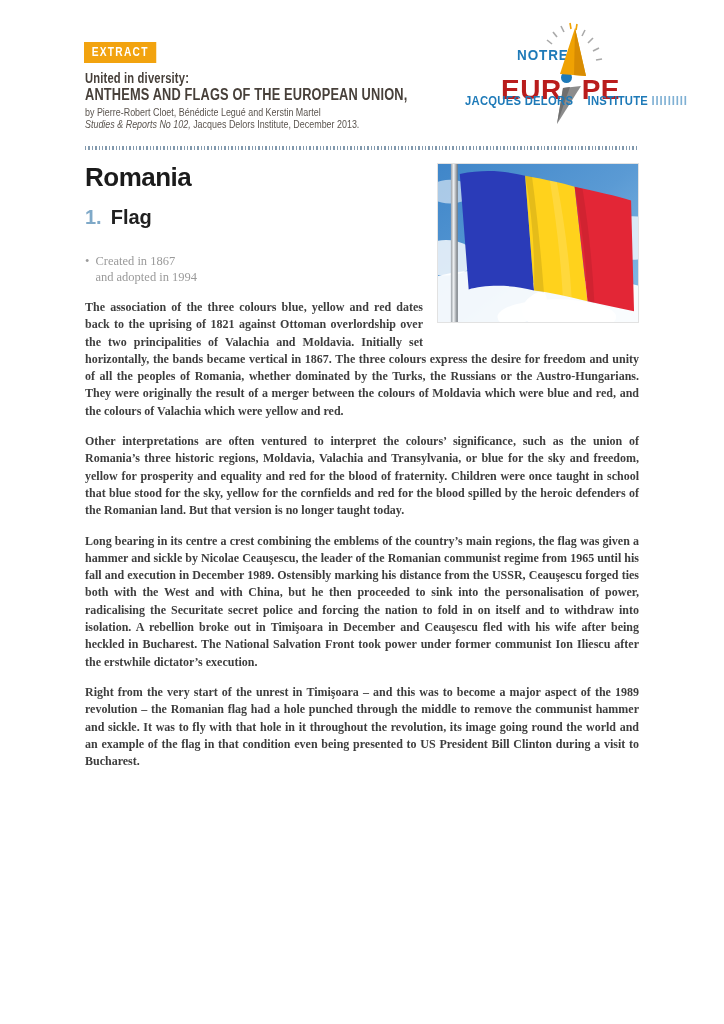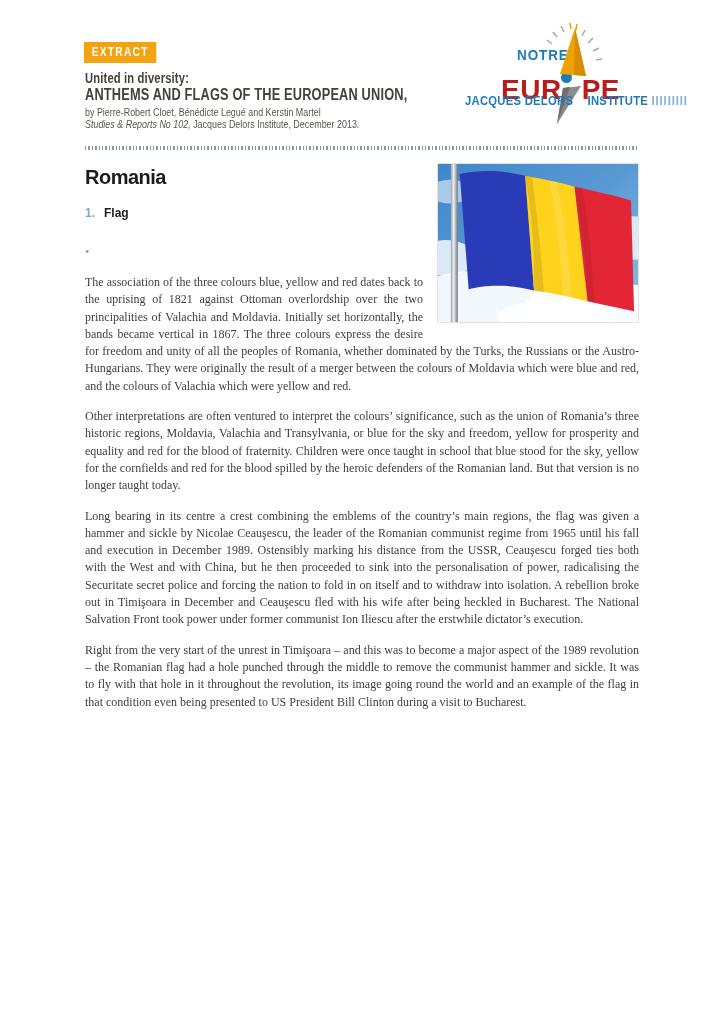--- a/index.html
+++ b/index.html
@@ -75,39 +75,39 @@
   }
 
   
   .article { position:absolute; left:85px; top:162px; width:554px; }
   .flag-photo {
     float:right; width:202px; height:160px;
     margin:1px 0 20px 14px;
     border:1px solid #e2e2e2;
   }
   .title {
-    font-size:20px; font-weight:bold; color:#1b1b1b; line-height:30px;
+    font-size:26px; font-weight:bold; color:#1b1b1b; line-height:30px;
     letter-spacing:-0.5px; white-space:nowrap;
   }
-  .section { margin-top:14px; font-size:12px; font-weight:bold; white-space:nowrap; }
+  .section { margin-top:14px; font-size:20px; font-weight:bold; white-space:nowrap; }
   .section .num { color:#7fa9c8; margin-right:9px; }
   .section .label { color:#202020; }
   .bullet {
     margin-top:24px; display:flex;
     font-family:"Liberation Serif", serif;
     font-size:12.5px; line-height:16px; color:#9a9a9a;
   }
   .bullet .dot { margin-right:6px; }
   .body-copy { margin-top:14px; }
   .body-copy p {
     font-family:"Liberation Serif", serif;
     font-size:12px; line-height:17.3px;
     text-align:justify; color:#3e3e3e;
     margin:0 0 13px 0;
-    hyphens:auto; -webkit-hyphens:auto;
+    hyphens:auto;font-weight:bold; -webkit-hyphens:auto;
   }
   .body-copy p:last-child { margin-bottom:0; }
 </style>
 </head>
 <body>
 
 <div class="badge">EXTRACT</div>
 
 <div class="h-line1 condensed">United in diversity:</div>
 <div class="h-line2 condensed">ANTHEMS AND FLAGS OF THE EUROPEAN UNION,</div>
@@ -181,20 +181,24 @@
   </svg>
 
   <div class="title">Romania</div>
 
   <div class="section">
     <span class="num">1.</span><span class="label">Flag</span>
   </div>
 
   <div class="bullet">
     <span class="dot">•</span>
+    <span>
+      <span>Created in 1867</span><br>
+      <span>and adopted in 1994</span>
+    </span>
   </div>
 
   <div class="body-copy">
     <p>The association of the three colours blue, yellow and red dates back to the uprising of 1821 against Ottoman overlordship over the two principalities of Valachia and Moldavia. Initially set horizontally, the bands became vertical in 1867. The three colours express the desire for freedom and unity of all the peoples of Romania, whether dominated by the Turks, the Russians or the Austro-Hungarians. They were originally the result of a merger between the colours of Moldavia which were blue and red, and the colours of Valachia which were yellow and red.</p>
     <p>Other interpretations are often ventured to interpret the colours’ significance, such as the union of Romania’s three historic regions, Moldavia, Valachia and Transylvania, or blue for the sky and freedom, yellow for prosperity and equality and red for the blood of fraternity. Children were once taught in school that blue stood for the sky, yellow for the cornfields and red for the blood spilled by the heroic defenders of the Romanian land. But that version is no longer taught today.</p>
     <p>Long bearing in its centre a crest combining the emblems of the country’s main regions, the flag was given a hammer and sickle by Nicolae Ceauşescu, the leader of the Romanian communist regime from 1965 until his fall and execution in December 1989. Ostensibly marking his distance from the USSR, Ceauşescu forged ties both with the West and with China, but he then proceeded to sink into the personalisation of power, radicalising the Securitate secret police and forcing the nation to fold in on itself and to withdraw into isolation. A rebellion broke out in Timişoara in December and Ceauşescu fled with his wife after being heckled in Bucharest. The National Salvation Front took power under former communist Ion Iliescu after the erstwhile dictator’s execution.</p>
     <p>Right from the very start of the unrest in Timişoara – and this was to become a major aspect of the 1989 revolution – the Romanian flag had a hole punched through the middle to remove the communist hammer and sickle. It was to fly with that hole in it throughout the revolution, its image going round the world and an example of the flag in that condition even being presented to US President Bill Clinton during a visit to Bucharest.</p>
   </div>
 </div>
 

